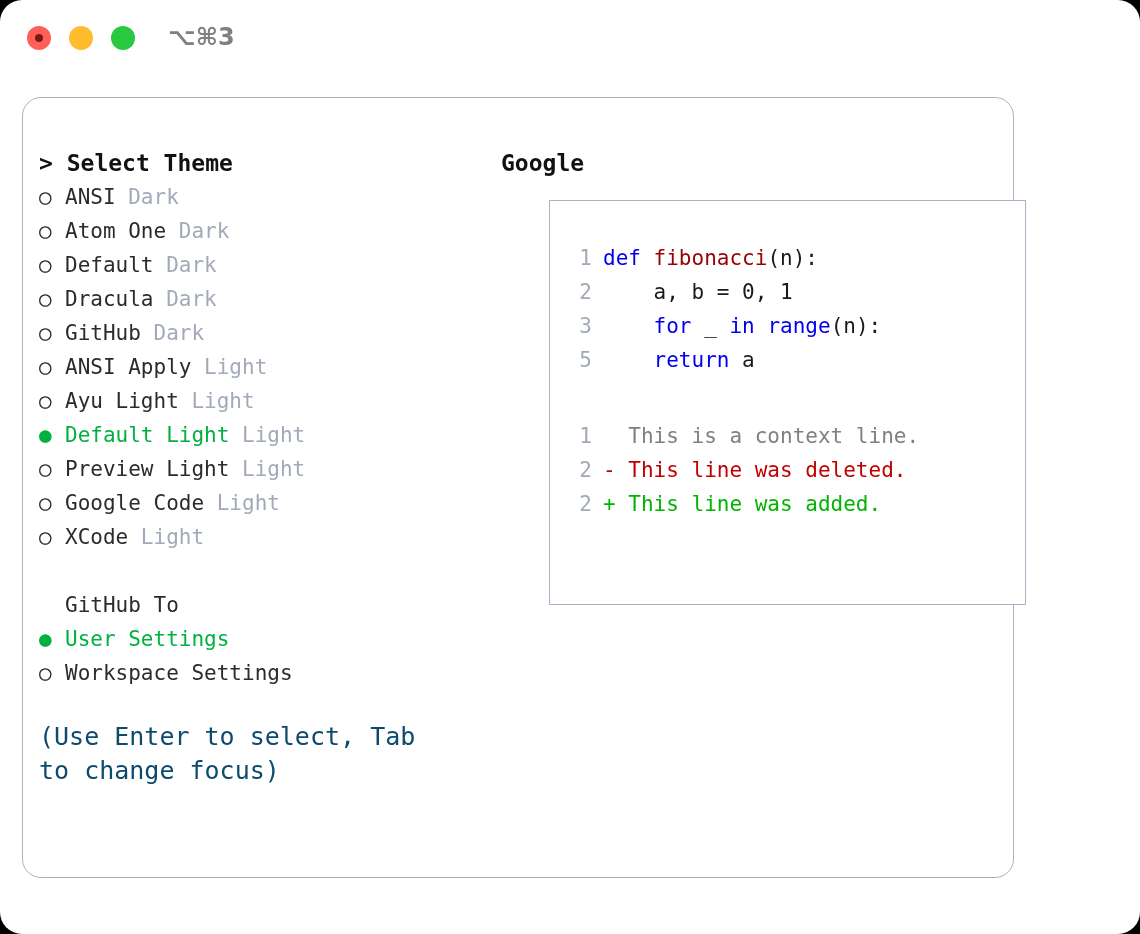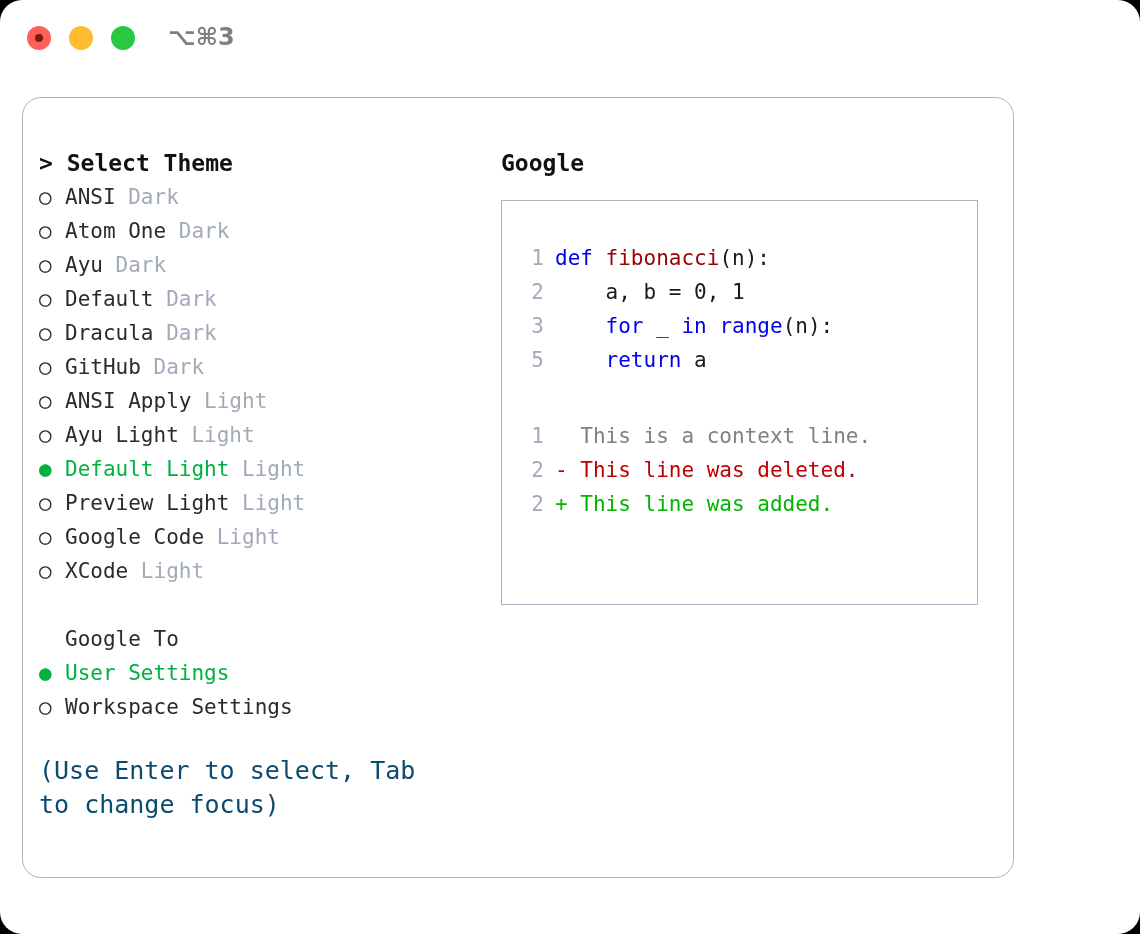--- a/index.html
+++ b/index.html
@@ -156,20 +156,21 @@
     line-height: 34px;
   }
   .preview-box {
     margin-top: 20px;
     width: 477px;
     height: 405px;
     border: 1.5px solid #aab3c4;
     box-sizing: border-box;
     background: #ffffff;
     position: relative;
+    margin-left: 48px;
   }
 
   .code {
     position: absolute;
     left: 14px;
     top: 40px;
     font-size: 21px;
     line-height: 34px;
   }
   .cline { white-space: pre; }
@@ -212,35 +213,34 @@
   <div class="panel">
     <div class="columns">
 
       <div class="left-col">
 
         <div class="section-header">&gt; Select Theme</div>
 
         <div id="theme-option-list">
             <div class="opt"><span class="marker">○</span><span>ANSI</span><span class="kind"> Dark</span></div>
             <div class="opt"><span class="marker">○</span><span>Atom One</span><span class="kind"> Dark</span></div>
-            <div class="opt"><span class="marker">○</span><span>Ayu</span><span class="kind"> Dark</span></div>
             <div class="opt"><span class="marker">○</span><span>Default</span><span class="kind"> Dark</span></div>
             <div class="opt"><span class="marker">○</span><span>Dracula</span><span class="kind"> Dark</span></div>
             <div class="opt"><span class="marker">○</span><span>GitHub</span><span class="kind"> Dark</span></div>
             <div class="opt"><span class="marker">○</span><span>ANSI Apply</span><span class="kind"> Light</span></div>
             <div class="opt"><span class="marker">○</span><span>Ayu Light</span><span class="kind"> Light</span></div>
             <div class="opt selected"><span class="marker">●</span><span>Default Light</span><span class="kind"> Light</span></div>
             <div class="opt"><span class="marker">○</span><span>Preview Light</span><span class="kind"> Light</span></div>
             <div class="opt"><span class="marker">○</span><span>Google Code</span><span class="kind"> Light</span></div>
             <div class="opt"><span class="marker">○</span><span>XCode</span><span class="kind"> Light</span></div>
           </div>
 
         <div class="spacer-row"></div>
 
-        <div class="group-label">Google To</div>
+        <div class="group-label">GitHub To</div>
 
         <div id="apply-to-option-list">
             <div class="opt selected"><span class="marker">●</span><span>User Settings</span></div>
             <div class="opt"><span class="marker">○</span><span>Workspace Settings</span></div>
           </div>
 
         <div class="hint">(Use Enter to select, Tab to change focus)</div>
       </div>
 
       <div class="right-col">

